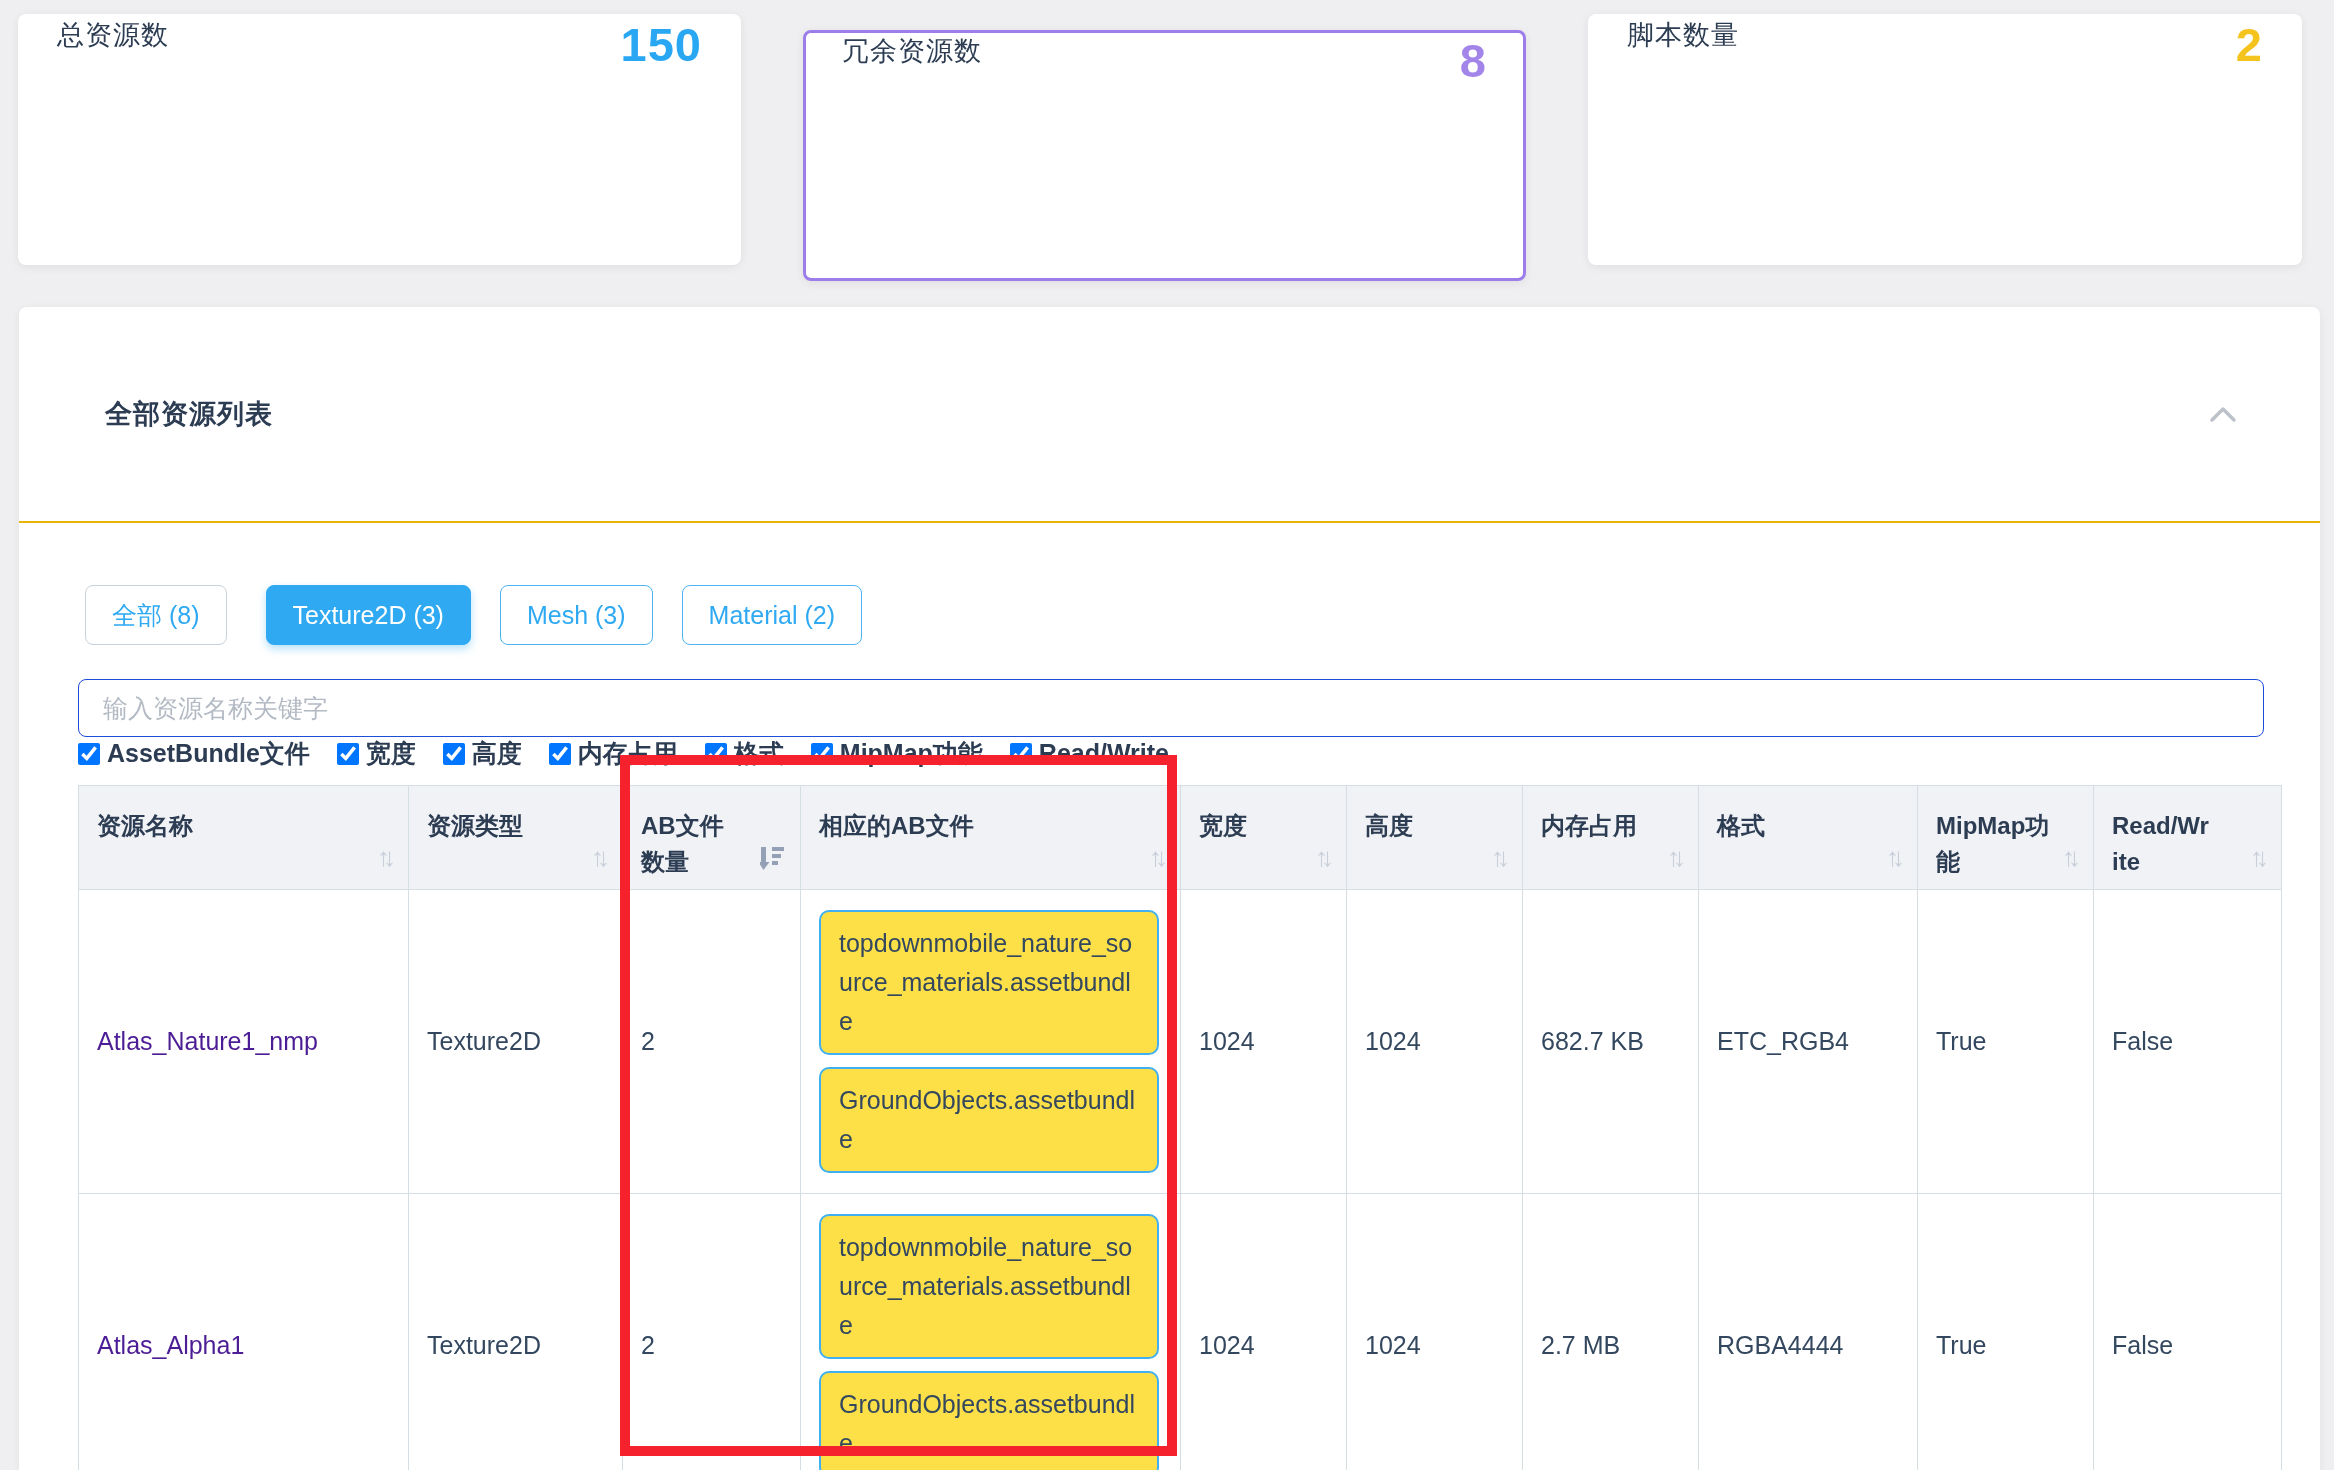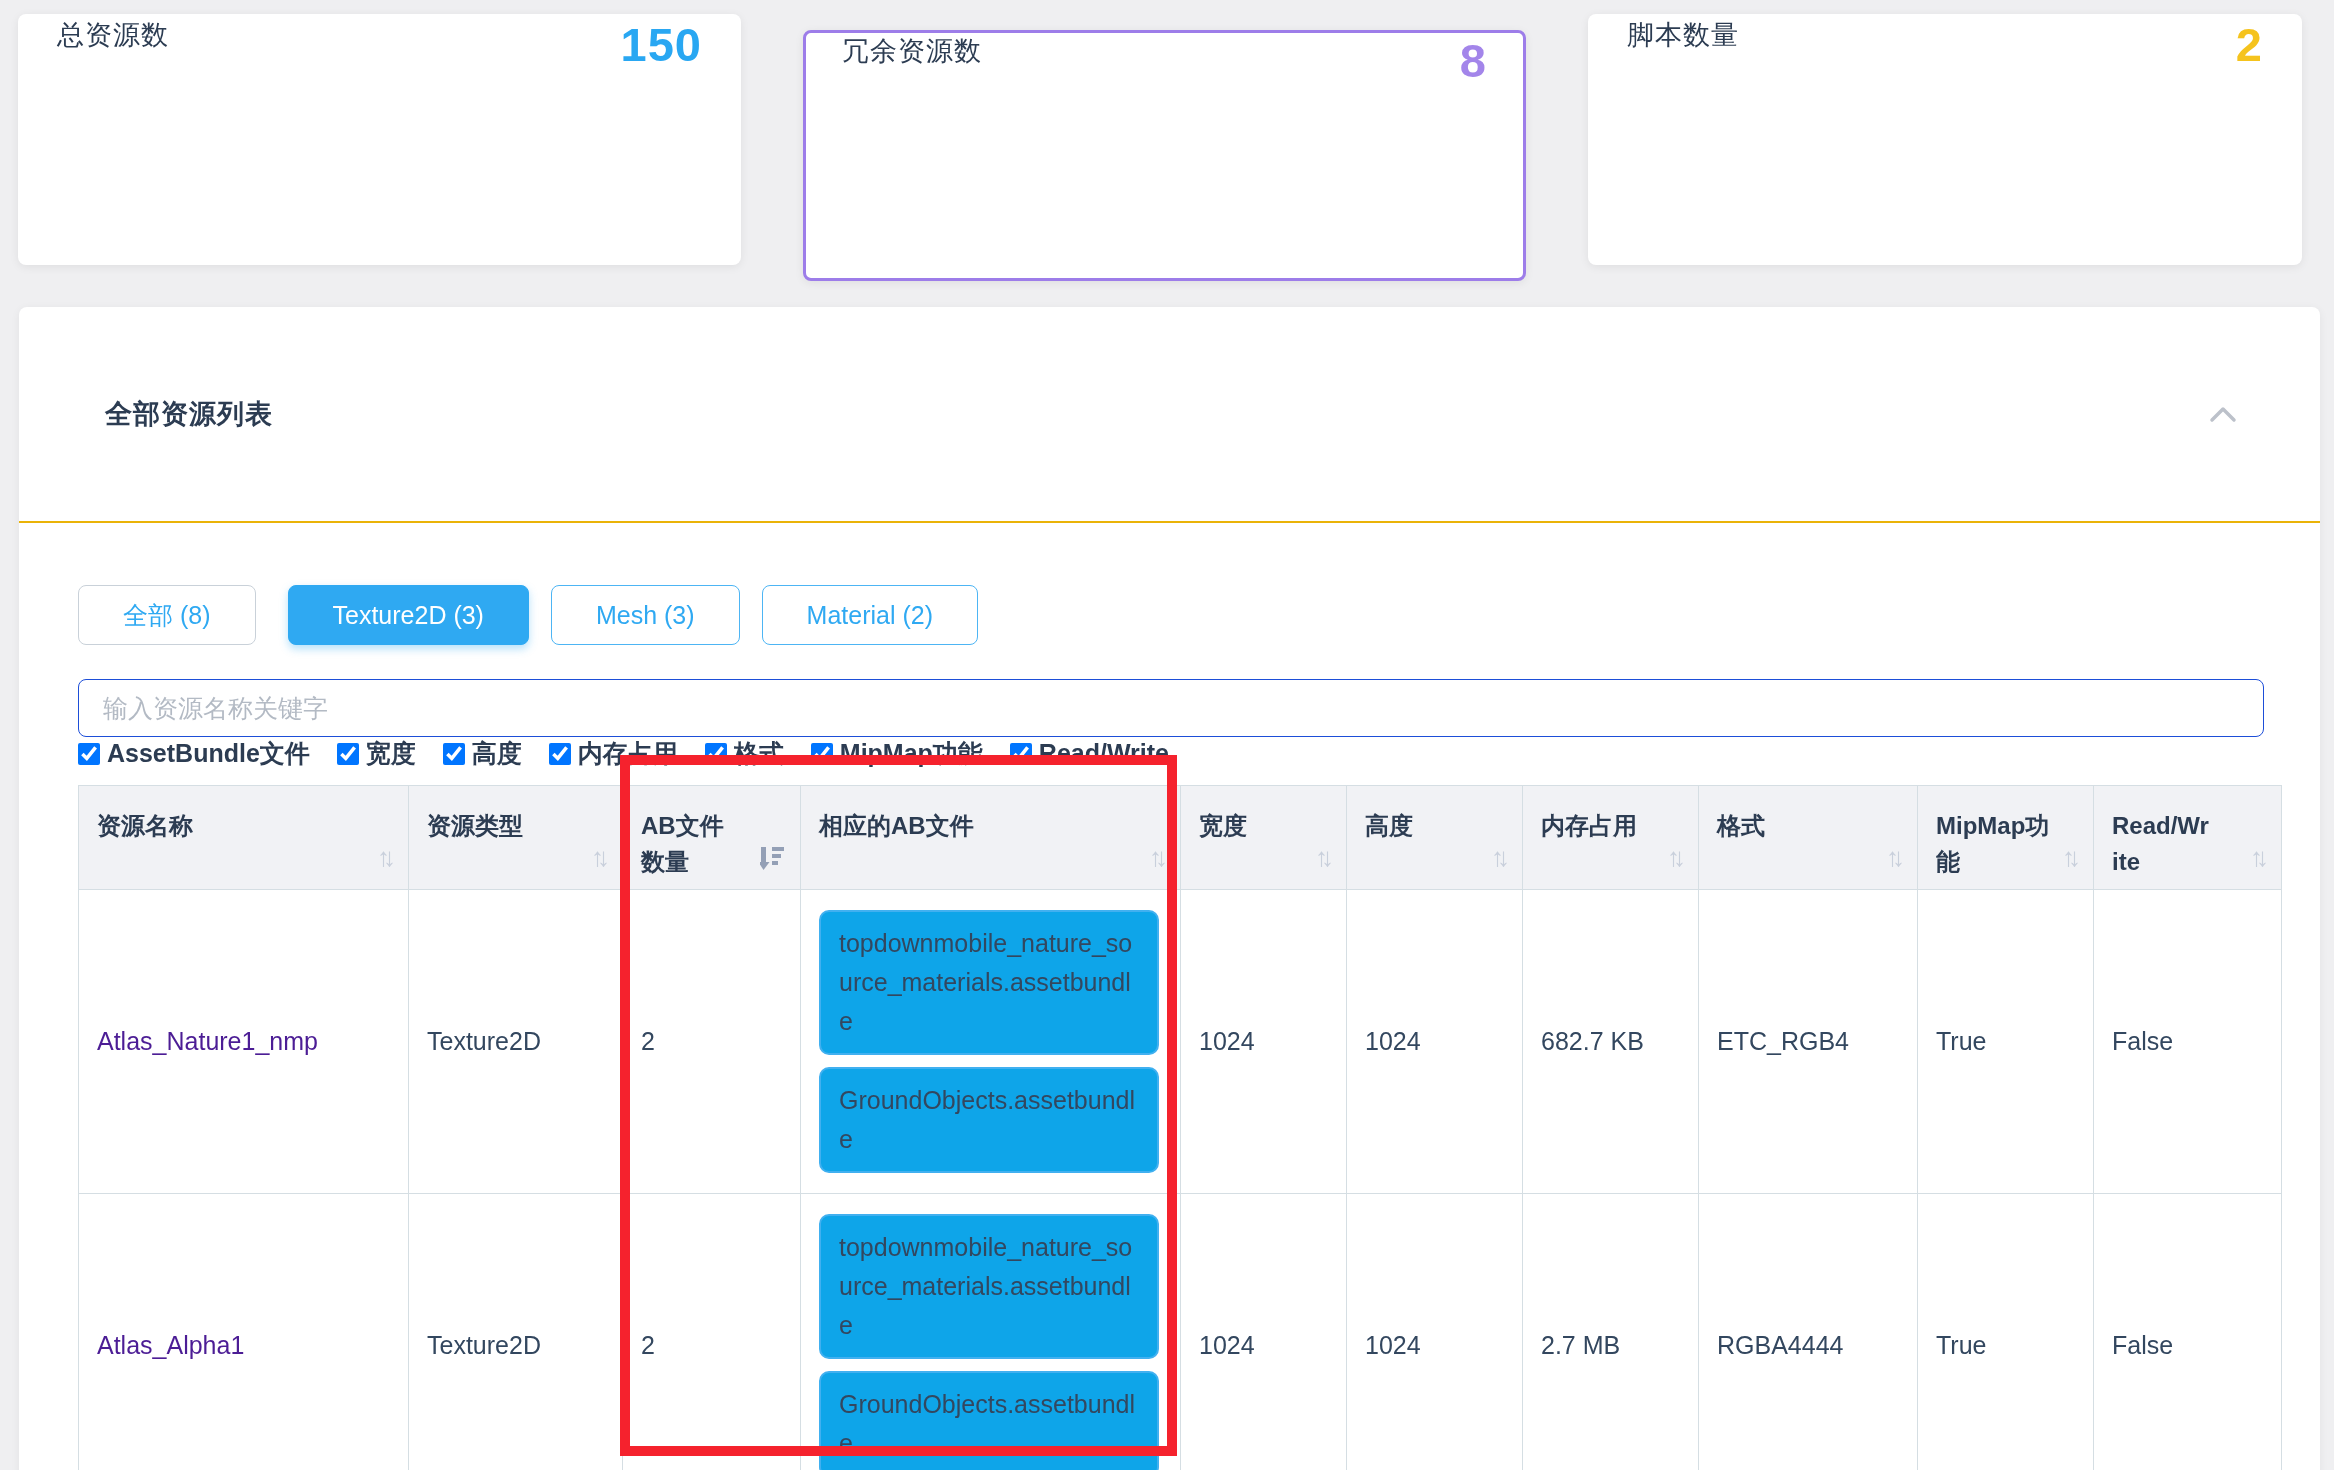--- a/index.html
+++ b/index.html
@@ -37,23 +37,24 @@
   }
   .panel-title { font-size:27px; font-weight:700; letter-spacing:1px; color:#2c3c52; }
   .collapse-btn { background:none; border:none; cursor:pointer; line-height:0; }
 
   .panel-body { padding:62px 0 0 59px; }
 
   
   .tabs { display:flex; gap:22px; align-items:center; }
   .tab {
     height:60px; border-radius:8px; font-size:25px; cursor:pointer;
-    display:inline-flex; align-items:center; padding:0 44px;
+    display:inline-flex; align-items:center; padding:0 26px;
     background:#fff; color:#2fa9f2; border:1px solid #4db5f4;
     font-family:"Liberation Sans", sans-serif;
+    margin-left:7px;
   }
   .tab.default { border-color:#c9d1d9; margin-right:10px; }
   .tab.active {
     background:#2fa9f2; color:#fff; border-color:#2fa9f2;
     box-shadow:0 4px 8px rgba(47,169,242,0.35);
   }
 
   
   .search-input {
     display:block; margin-top:34px; width:2186px; height:58px;
@@ -86,21 +87,21 @@
     padding-right:7px;
   }
   .sort-amount { position:absolute; right:14px; bottom:16px; cursor:pointer; line-height:0; }
 
   tbody td { font-size:25px; color:#33475f; padding:20px 18px; vertical-align:middle; background:#fff; }
   tr.row1 { height:284px; }
   tr.row2 { height:287px; }
   .link { color:#4c1d95; cursor:pointer; text-decoration:none; }
   .ab-tags { display:flex; flex-direction:column; gap:12px; }
   .ab-tag {
-    background:#0ea5e9; border:2px solid #41b0f0; border-radius:10px;
+    background:#fde047; border:2px solid #41b0f0; border-radius:10px;
     padding:12px 18px; font-size:25px; line-height:39px; color:#33475f;
     word-break:break-all; width:340px;
   }
 
   
   .highlight-rect {
     position:absolute; left:620px; top:755px; width:557px; height:701px;
     border:10px solid #f5222d; pointer-events:none; z-index:5;
   }
 </style>

